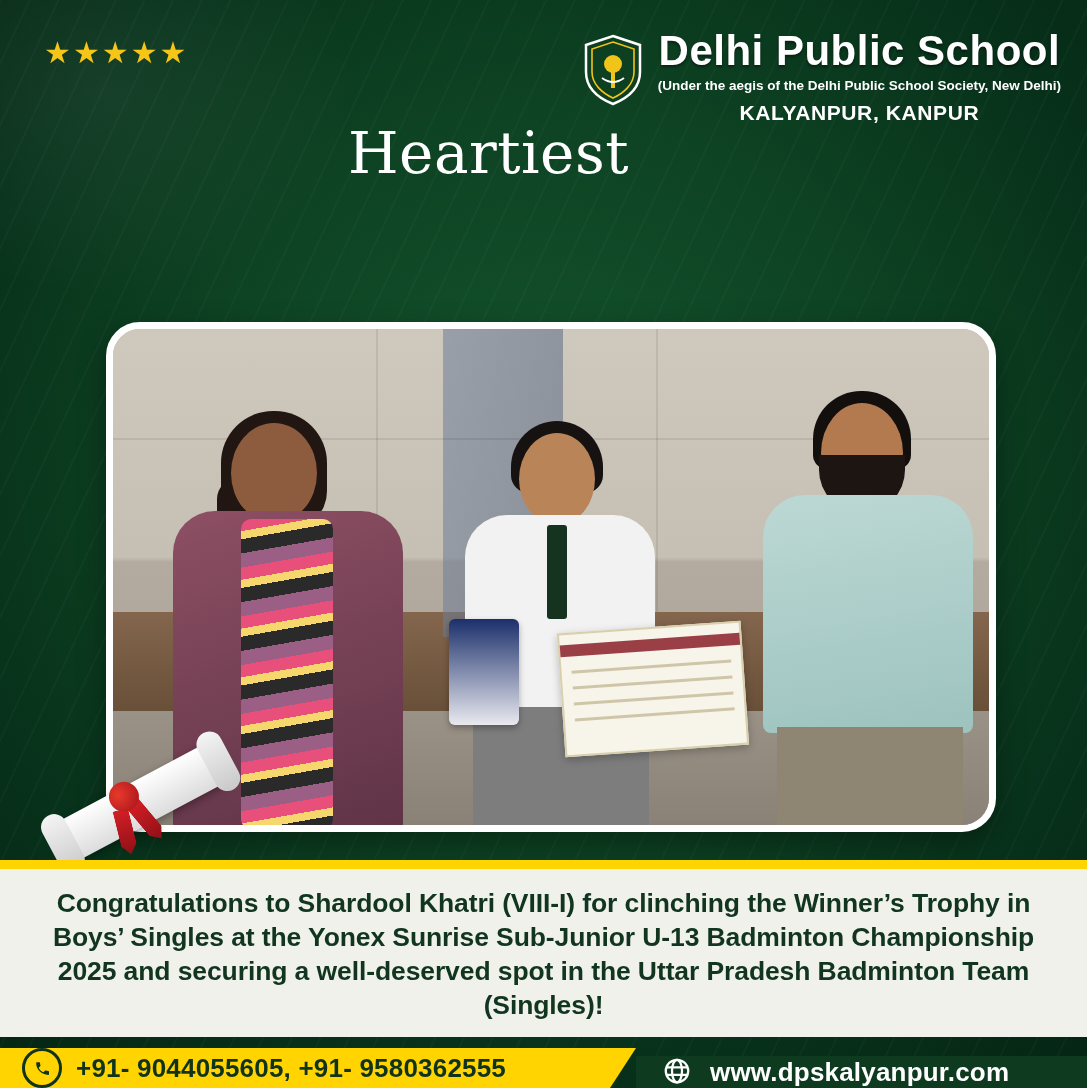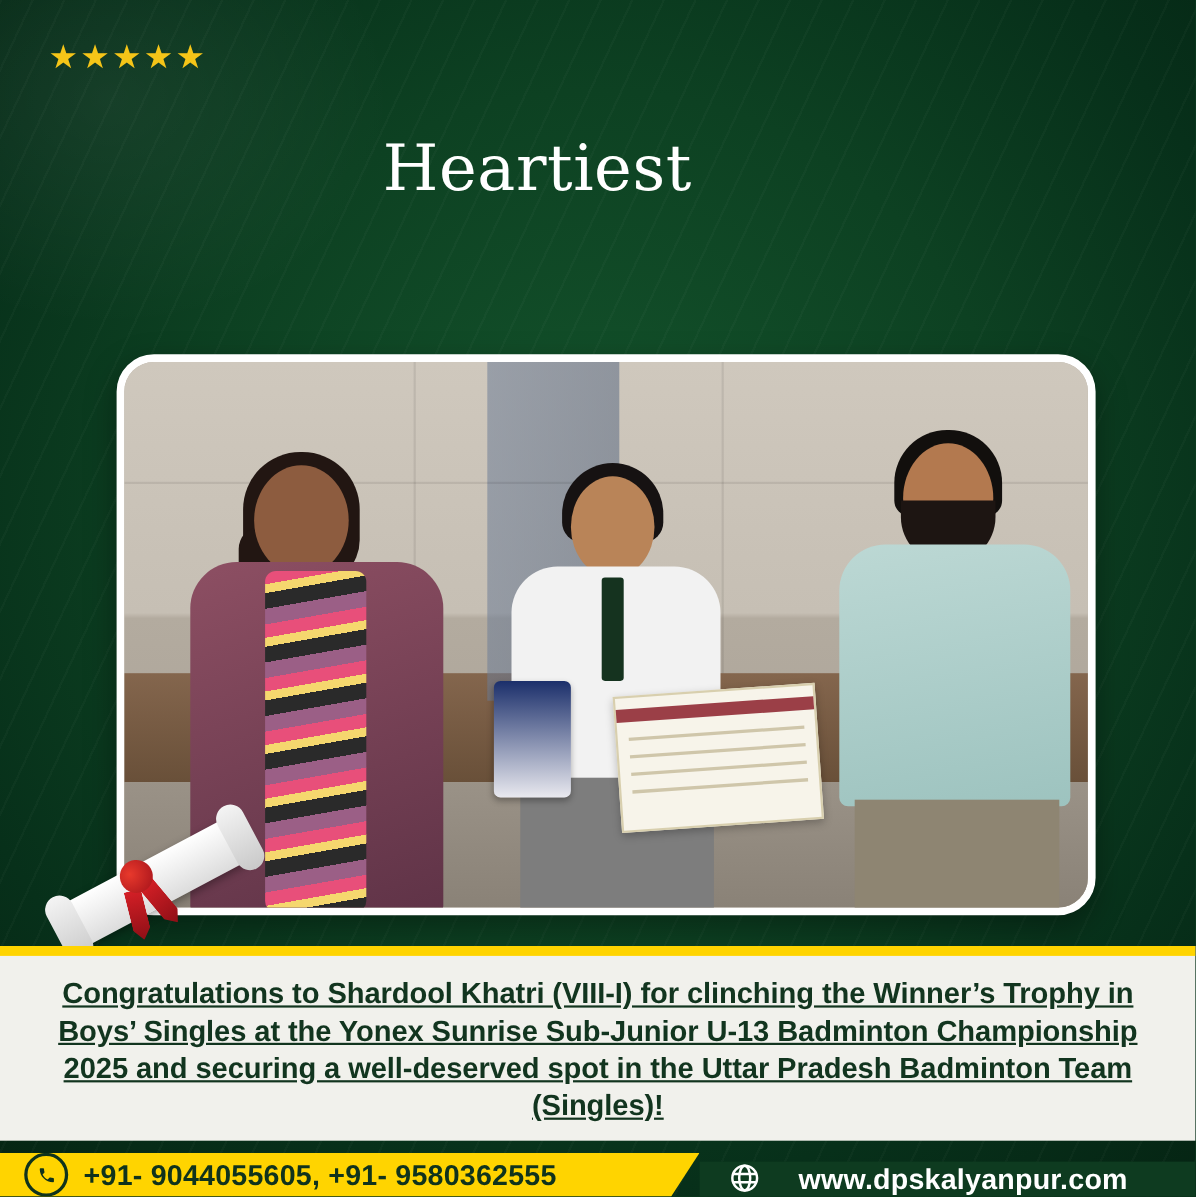--- a/index.html
+++ b/index.html
@@ -188,48 +188,63 @@
     display:flex;align-items:center;justify-content:center;
     padding:4px 26px 0;
   }
   .caption-text{
     color:#12351f;
     font-size:26.5px;
     font-weight:bold;
     line-height:1.28;
     text-align:center;
     letter-spacing:-.1px;
-    text-decoration:underline;
   }
 
   
   .footer{
     position:absolute;left:0;right:0;bottom:0;height:60px;display:flex;align-items:flex-end;
   }
   .foot-left{
     width:614px;background:#ffd400;display:flex;align-items:center;gap:14px;padding-left:22px;
     clip-path:polygon(0 0,100% 0,calc(100% - 26px) 100%,0 100%);
   }
   .foot-right{
-    flex:1;background:#0e3b20;display:flex;align-items:center;gap:32px;padding-left:26px;margin-top:32px;
+    flex:1;background:#0e3b20;display:flex;align-items:center;gap:16px;padding-left:26px;margin-top:32px;
   }
   .foot-left .txt{color:#10331c;font-weight:bold;font-size:26px;letter-spacing:.2px;}
   .foot-right .txt{color:#ffffff;font-weight:bold;font-size:26px;letter-spacing:.2px;}
   .circ-icon{width:34px;height:34px;border-radius:50%;border:3px solid #10331c;display:flex;align-items:center;justify-content:center;color:#10331c;font-size:18px;}
   .globe-icon{width:32px;height:32px;}
 </style>
 </head>
 <body>
 
 <div class="poster">
   <div class="texture"></div>
   <div class="corner-glow"></div>
 
   <div class="stars">★★★★★</div>
 
+  <div class="school-header">
+    <div class="logo">
+      <svg viewBox="0 0 62 72" width="62" height="72" aria-hidden="true">
+        <path d="M31 2 L58 11 V38 C58 54 46 64 31 70 C16 64 4 54 4 38 V11 Z" fill="#0d3f21" stroke="#ffffff" stroke-width="2.5"></path>
+        <path d="M31 8 L52 15 V38 C52 50 42 59 31 64 C20 59 10 50 10 38 V15 Z" fill="none" stroke="#f0c419" stroke-width="1.6"></path>
+        <circle cx="31" cy="30" r="9" fill="#f0c419"></circle>
+        <rect x="29" y="30" width="4" height="24" fill="#f0c419"></rect>
+        <path d="M20 44 q11 8 22 0" fill="none" stroke="#ffffff" stroke-width="2"></path>
+      </svg>
+    </div>
+    <div class="school-text">
+      <div class="school-name">Delhi Public School</div>
+      <div class="school-aegis">(Under the aegis of the Delhi Public School Society, New Delhi)</div>
+      <div class="school-branch">KALYANPUR, KANPUR</div>
+    </div>
+  </div>
 
   <div class="headline">
     <div class="heartiest">Heartiest</div>
   </div>
 
   <div class="photo-frame">
     <div class="photo">
       <div class="wainscot"></div>
       <div class="floor"></div>
       <div class="curtain"></div>

